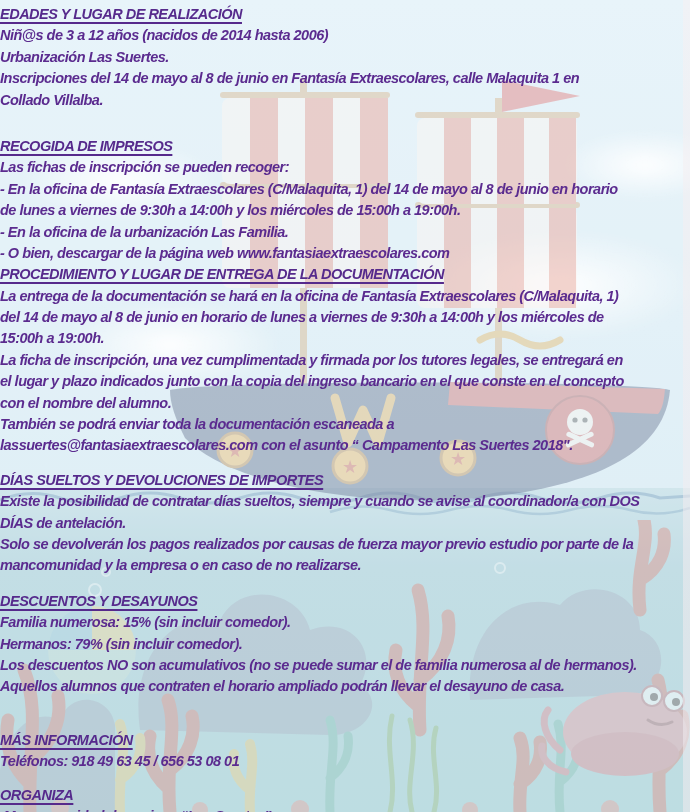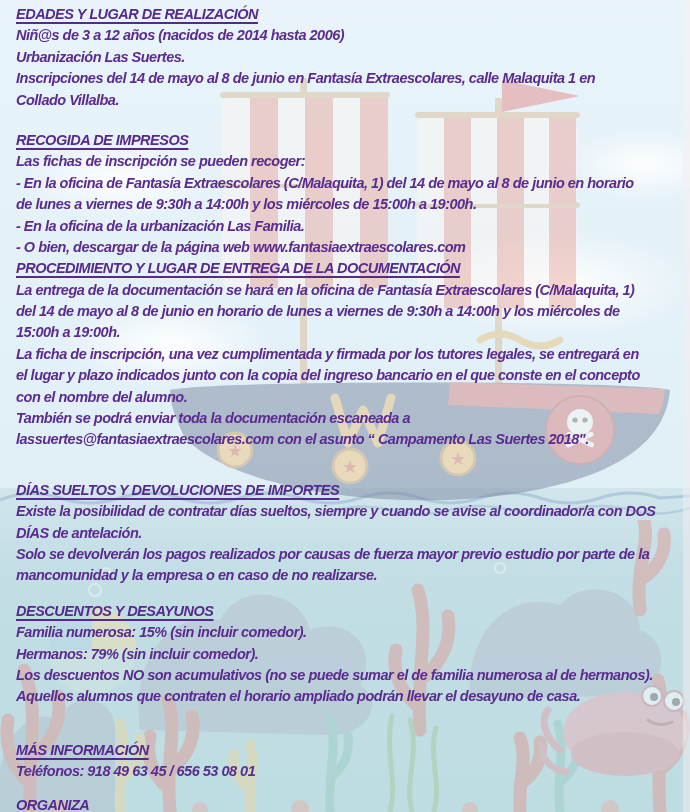--- a/index.html
+++ b/index.html
@@ -14,28 +14,28 @@
   .cloud{position:absolute;border-radius:50%;
     background:radial-gradient(ellipse at center,rgba(255,255,255,.95) 0%,rgba(255,255,255,0) 70%);
     filter:blur(5px);}
   .water{position:absolute;left:0;right:0;top:488px;bottom:0;
     background:linear-gradient(180deg,#b9d9e3 0%,#a4cdd8 25%,#9ccbd3 100%);}
   .right-edge{position:absolute;top:0;right:0;width:7px;height:100%;
     background:linear-gradient(180deg,#f2e9ec,#e8dfe6);opacity:.55;}
   svg{display:block;}
   
   .content{
-    position:absolute;inset:0;padding:4px 4px 0 16px;z-index:5;
+    position:absolute;inset:0;padding:4px 4px 0 0;z-index:5;
     color:#5b2b8f;font-weight:bold;font-style:italic;
     font-size:14.5px;letter-spacing:-0.5px;
   }
   .line{height:21.4px;line-height:21.4px;overflow:visible;}
   .line .fit{display:inline-block;white-space:pre;vertical-align:top;}
   .heading{text-decoration:underline;text-decoration-thickness:1.5px;text-underline-offset:3px;color:#562a8c;}
-  .s2{margin-top:19px}.s3{}.s4{margin-top:29px}
+  .s2{margin-top:25px}.s3{}.s4{margin-top:13px}
   .s5{margin-top:14px}.s6{margin-top:32px}.s7{margin-top:12px}
 </style>
 </head>
 <body>
 
 <div class="bg">
   <div class="cloud" style="left:20px;top:140px;width:200px;height:80px;"></div>
   <div class="cloud" style="left:420px;top:230px;width:280px;height:110px;"></div>
   <div class="cloud" style="left:560px;top:130px;width:170px;height:70px;"></div>
   <div class="cloud" style="left:60px;top:300px;width:220px;height:90px;"></div>

